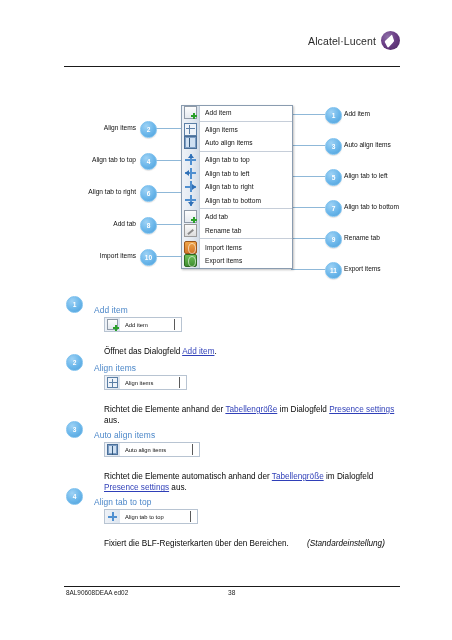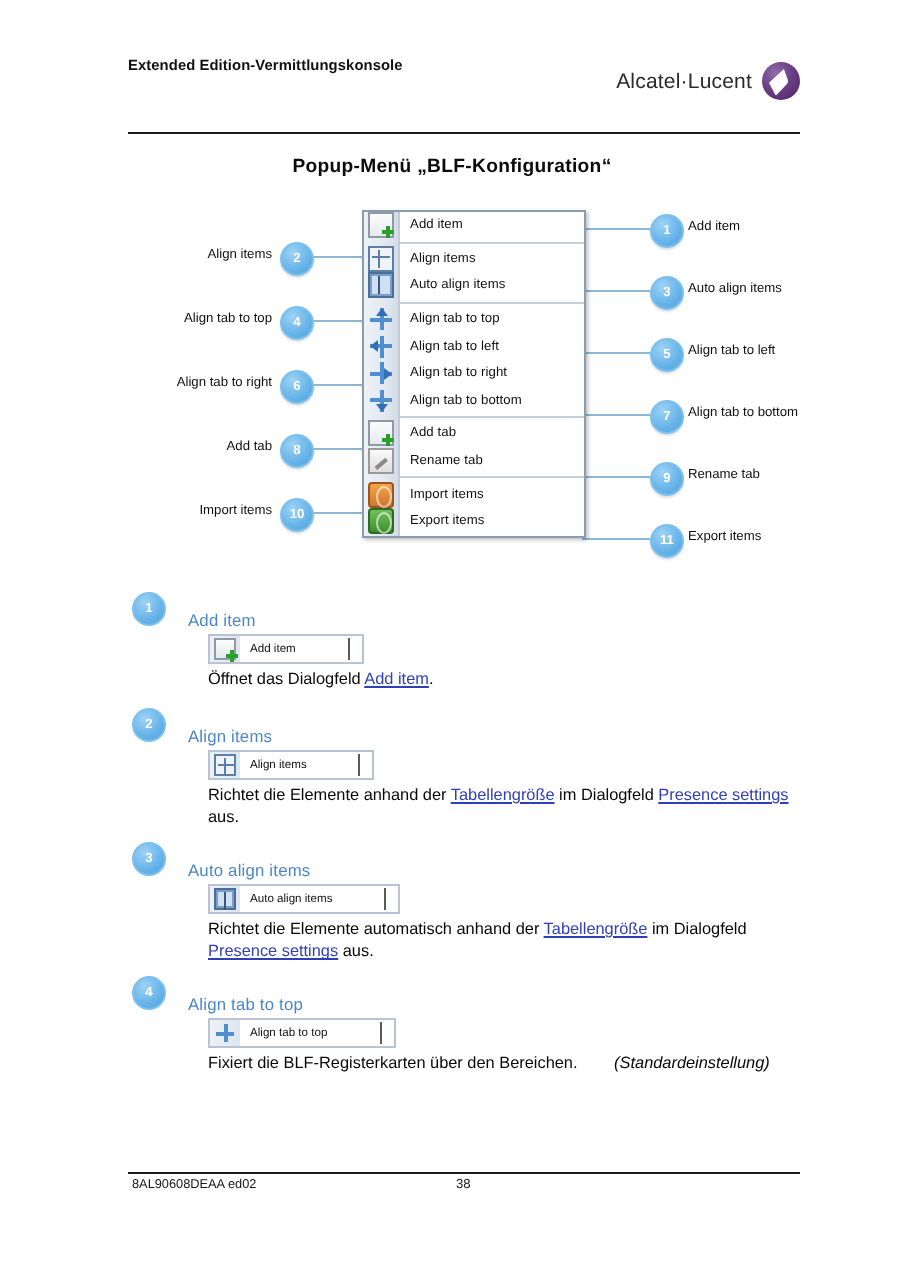--- a/index.html
+++ b/index.html
@@ -91,45 +91,43 @@
     display:flex;align-items:center;justify-content:center;}
   .sect h3{margin:0;position:absolute;left:28px;top:9px;
     font-size:8.4px;font-weight:normal;color:#4a86c8;letter-spacing:.1px;}
   .minirow{position:absolute;left:38px;top:22px;display:flex;align-items:center;height:13px;}
   .minirow .mr-gut{width:15px;height:13px;background:linear-gradient(to right,#eef2f7,#dde5ef);
     border:1px solid #b8c4d2;border-right:none;display:flex;align-items:center;justify-content:center;}
   .minirow .mr-box{height:13px;border:1px solid #b8c4d2;border-left:none;background:#fff;
     display:flex;align-items:center;padding:0 6px 0 5px;}
   .minirow .mr-lbl{font-size:5.8px;color:#101010;white-space:nowrap;}
   .minirow .mr-bar{width:1px;height:11px;background:#5a5a5a;margin-left:26px;}
-  .sbody{position:absolute;left:38px;top:38px;width:292px;
+  .sbody{position:absolute;left:38px;top:50px;width:292px;
     font-size:8.2px;line-height:11.4px;color:#080808;}
   .lnk{color:#2f3fb8;text-decoration:underline;}
   .ital{font-style:italic;margin-left:16px;}
 
   
   .foot-rule{position:absolute;left:64px;right:52px;top:586px;height:1px;background:#1a1a1a;}
   .foot-left{position:absolute;left:66px;top:589px;font-size:6.4px;color:#1a1a1a;}
   .foot-page{position:absolute;left:228px;top:589px;font-size:6.6px;color:#1a1a1a;}
 </style>
 </head>
 <body>
 
 <div class="page">
 
   <div class="header">
-    <div class="hdr-text">Extended Edition-Vermittlungskonsole</div>
     <div class="logo-wrap">
       <span class="logo-text">Alcatel·Lucent</span>
       <span class="logo-mark"></span>
     </div>
   </div>
   <div class="hdr-rule"></div>
 
-  <div class="doc-title">Popup-Menü „BLF-Konfiguration“</div>
 
   <div class="diagram">
 
     <div class="lead" style="left:291px;top:14px;width:34px;"></div>
     <div class="lead" style="left:291px;top:45px;width:34px;"></div>
     <div class="lead" style="left:291px;top:76px;width:34px;"></div>
     <div class="lead" style="left:291px;top:107px;width:34px;"></div>
     <div class="lead" style="left:291px;top:138px;width:34px;"></div>
     <div class="lead" style="left:291px;top:169px;width:34px;"></div>
 

